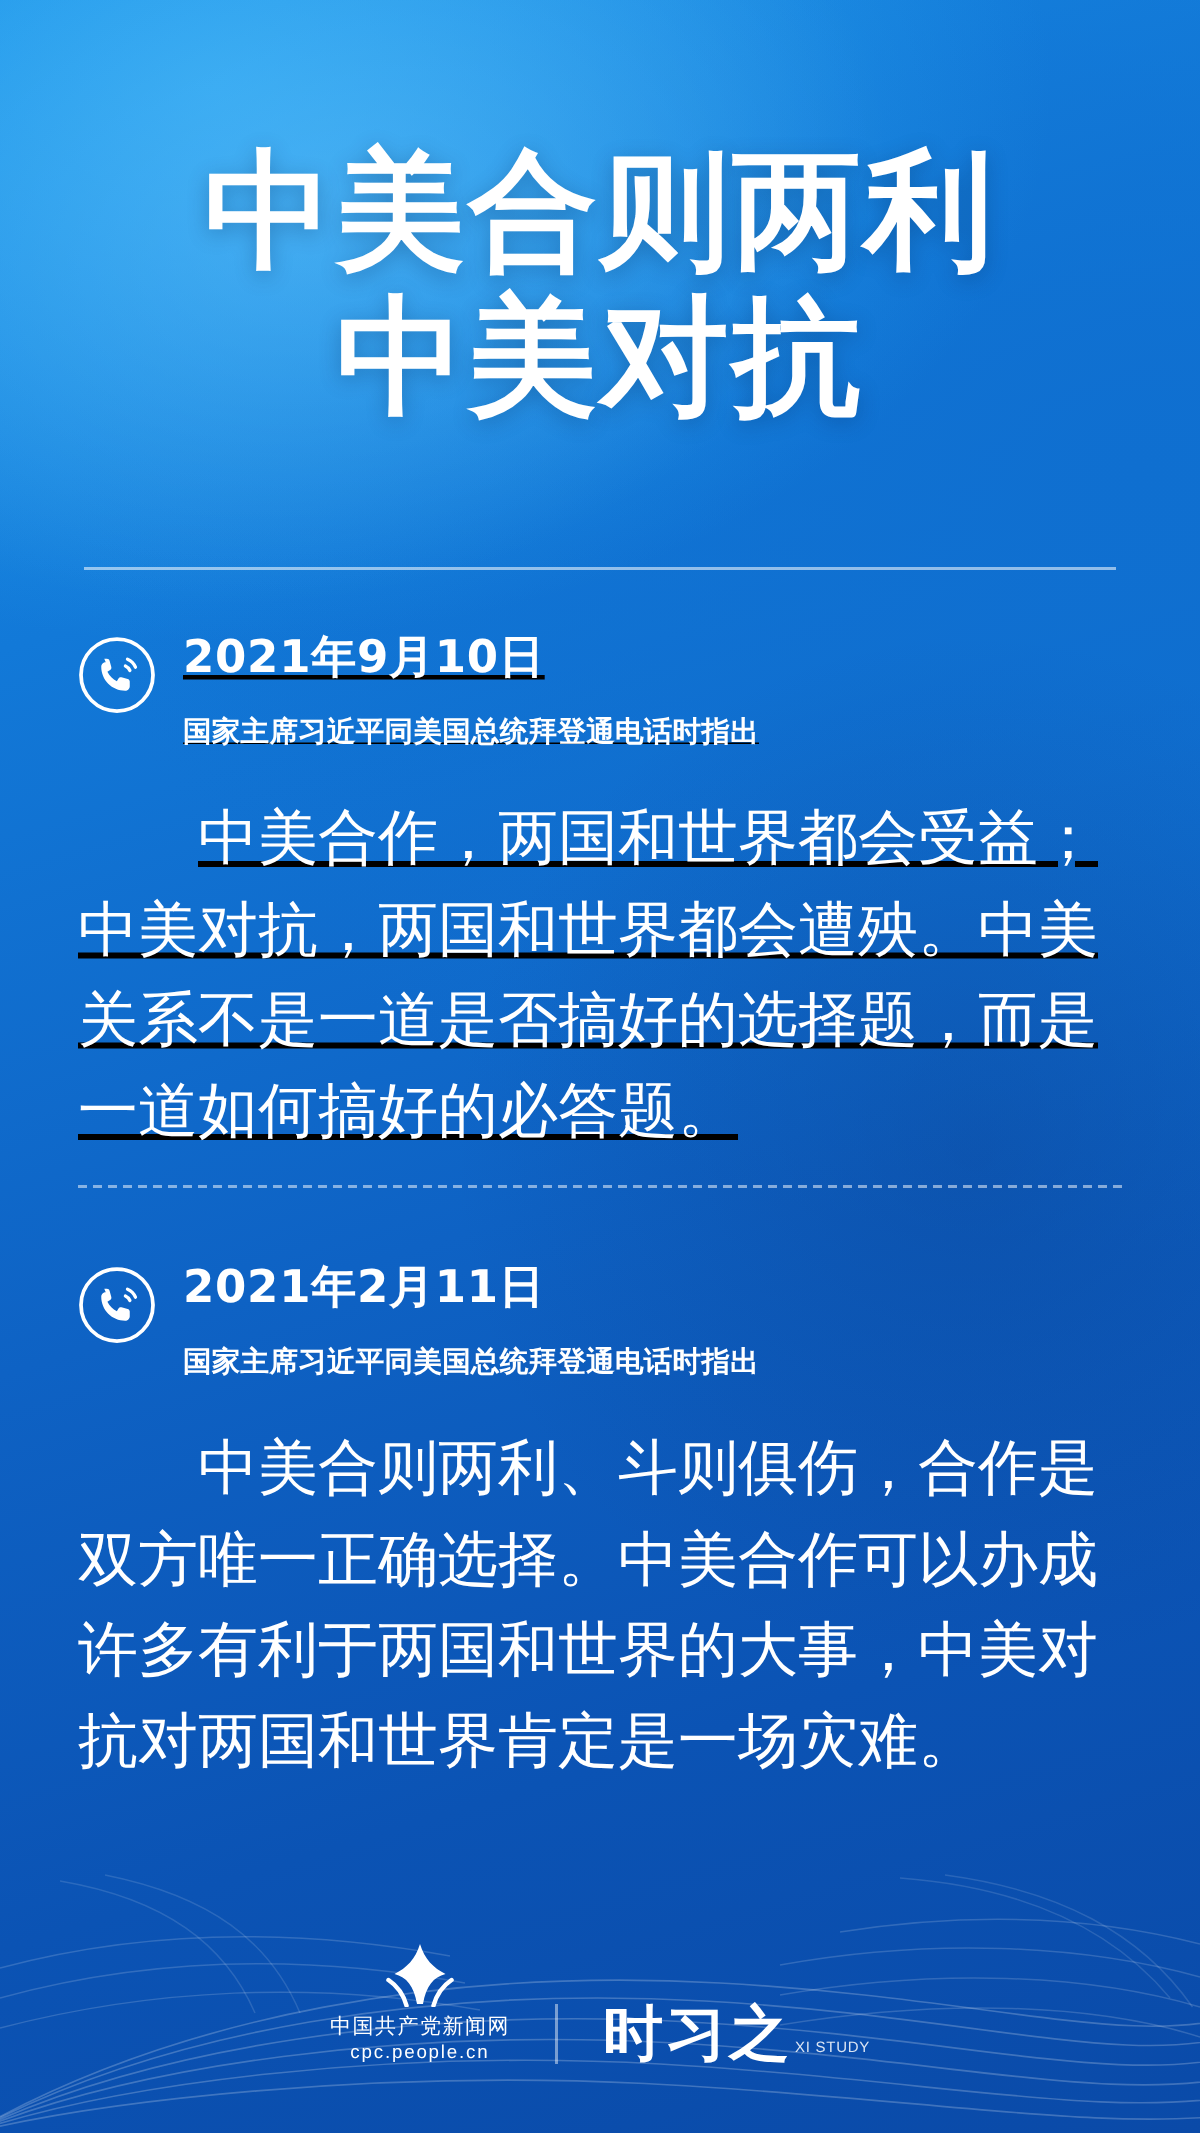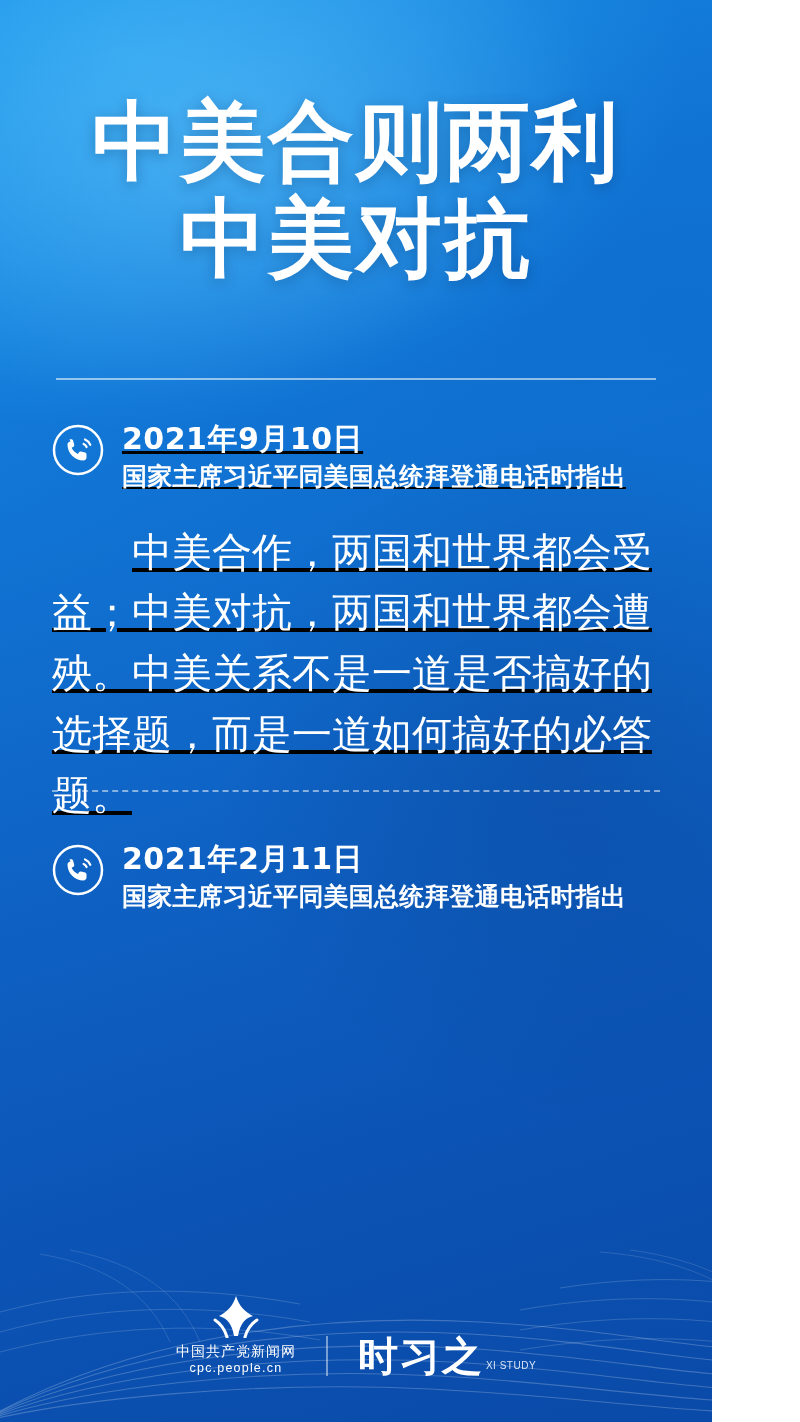--- a/index.html
+++ b/index.html
@@ -3,21 +3,21 @@
 <meta charset="utf-8">
 <style>
   * { margin:0; padding:0; box-sizing:border-box; }
   html, body {
     width:800px; height:1422px;
     font-family:"Liberation Sans", sans-serif;
     overflow:hidden;
   }
   .poster{
     position:relative;
-    width:712px; height:1422px;
+    width:800px; height:1422px;
     background:
       radial-gradient(ellipse 900px 600px at 18% 4%, #2aa3ef 0%, rgba(42,163,239,0) 62%),
       radial-gradient(ellipse 1100px 800px at 95% 22%, #0f6fd0 0%, rgba(15,111,208,0) 65%),
       linear-gradient(163deg, #1a8ee6 0%, #1279d8 26%, #0e62c4 55%, #0b53b4 78%, #0a4aa8 100%);
     overflow:hidden;
   }
   
   .sweep1{
     position:absolute; left:-180px; top:-120px; width:780px; height:520px;
     background:radial-gradient(ellipse at center, rgba(120,205,255,.38) 0%, rgba(120,205,255,0) 70%);
@@ -64,23 +64,23 @@
     width:52px; height:52px; margin-top:6px;
   }
   .head-text{ padding-top:2px; }
   .date{
     font-family:"DejaVu Sans", sans-serif;
     font-size:30px; font-weight:bold; color:#ffffff; line-height:1.24;
     letter-spacing:.5px;
   }
   .sub{
     font-family:"DejaVu Sans", sans-serif;
-    font-size:25px; font-weight:bold; color:#ffffff; line-height:1.3;
+    font-size:19px; font-weight:bold; color:#ffffff; line-height:1.3;
     letter-spacing:.2px;
-    margin-top:4px;
+    margin-top:19px;
   }
   .body-text{
     font-family:"DejaVu Sans", sans-serif;
     font-size:40px; color:#ffffff; line-height:1.52;
     text-indent:2em;
     margin-top:28px;
     letter-spacing:0px;
   }
 
   .dash-rule{
@@ -172,20 +172,21 @@
           <path d="M18.5 17.5c-1.6 0-3 1.4-3 3 0 8.8 7.2 16 16 16 1.6 0 3-1.4 3-3v-3.1c0-.9-.6-1.6-1.4-1.8l-4.1-1.1c-.8-.2-1.6.1-2 .8l-1.1 1.8c-2.7-1.4-4.9-3.6-6.3-6.3l1.8-1.1c.7-.4 1-1.2.8-2l-1.1-4.1c-.2-.8-.9-1.4-1.8-1.4h-1.8z" fill="#ffffff"></path>
           <path d="M33 15.5c2.4 1 4.3 2.9 5.3 5.3" fill="none" stroke="#ffffff" stroke-width="2.2" stroke-linecap="round"></path>
           <path d="M31.6 20c1.3.6 2.4 1.6 3 3" fill="none" stroke="#ffffff" stroke-width="2.2" stroke-linecap="round"></path>
         </svg>
       </span>
       <span class="head-text">
         <div class="date">2021年2月11日</div>
         <div class="sub">国家主席习近平同美国总统拜登通电话时指出</div>
       </span>
     </div>
+    <div class="body-text">中美合则两利、斗则俱伤，合作是双方唯一正确选择。中美合作可以办成许多有利于两国和世界的大事，中美对抗对两国和世界肯定是一场灾难。</div>
   </div>
 
   <div class="waves">
     <svg viewBox="0 0 800 230" preserveAspectRatio="none" aria-hidden="true">
       <g fill="none" stroke="rgba(255,255,255,0.22)" stroke-width="1.1">
         <path d="M-20 230 C 120 150, 300 120, 480 130 S 760 175, 830 150"></path>
         <path d="M-20 230 C 110 160, 290 132, 470 142 S 755 188, 830 163"></path>
         <path d="M-20 230 C 100 172, 280 146, 460 156 S 750 200, 830 177"></path>
         <path d="M-20 230 C 90 184, 270 160, 450 170 S 745 212, 830 191"></path>
         <path d="M-20 230 C 80 196, 260 174, 440 184 S 740 222, 830 204"></path>

